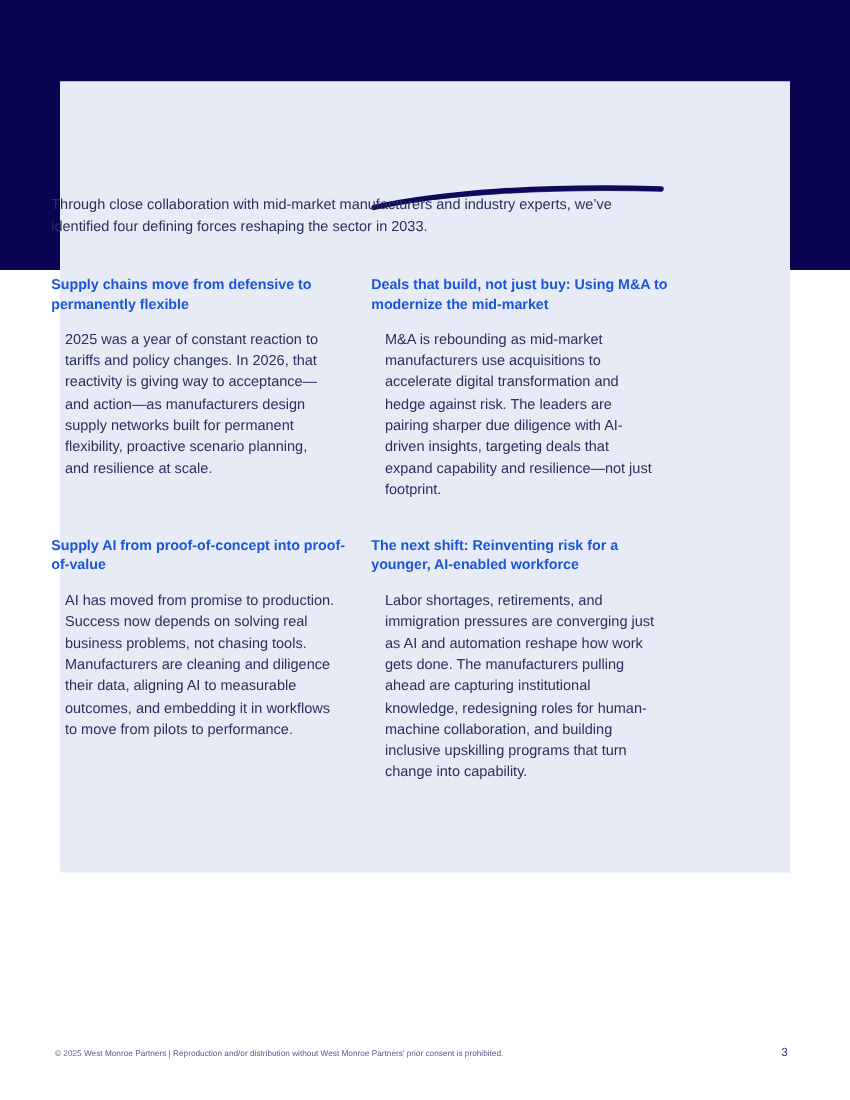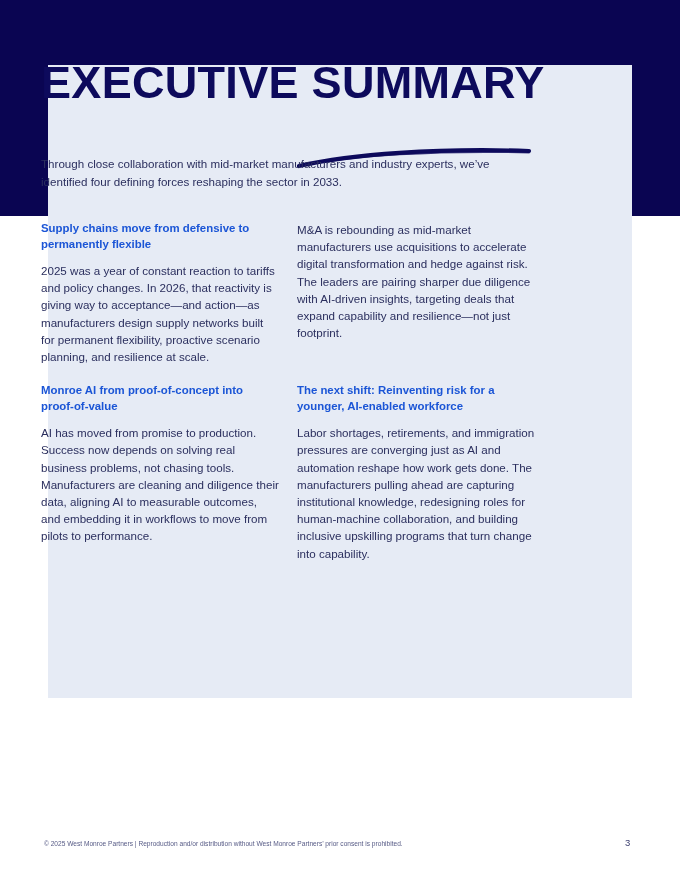--- a/index.html
+++ b/index.html
@@ -99,21 +99,21 @@
     width: 238px;
   }
   .section-heading {
     margin: 0 0 10px 0;
     font-size: 11.4px;
     line-height: 15.5px;
     font-weight: 700;
     color: #1b55d6;
   }
   .section-body {
-    margin: 0;
+    margin: 11px;
     font-size: 11.6px;
     line-height: 17.2px;
     color: #2b2f5e;
   }
 
   
   #footer {
     position: absolute;
     left: 0;
     top: 838px;
@@ -141,42 +141,42 @@
 </head>
 <body>
 
 <div id="page">
 
   <div id="header-band"></div>
 
   <div id="content-panel"></div>
 
   <div id="title-block">
-    <h1 id="page-title">EXECUTIVE SUMMARY</h1>
     <svg id="title-swoosh" viewBox="0 0 240 26" preserveAspectRatio="none" aria-hidden="true">
       <path d="M2 22 C 55 10, 140 4, 232 7" fill="none" stroke="#0d0a5c" stroke-width="4.2" stroke-linecap="round"></path>
       <path d="M2 22 C 55 11.5, 140 6, 232 8.5" fill="none" stroke="#0d0a5c" stroke-width="2" stroke-linecap="round" opacity="0.75"></path>
     </svg>
   </div>
 
   <p id="intro">Through close collaboration with mid-market manufacturers and industry experts, we’ve identified four defining forces reshaping the sector in 2033.</p>
 
   <div id="sections">
 
     <div class="section">
       <h2 class="section-heading">Supply chains move from defensive to permanently flexible</h2>
       <p class="section-body">2025 was a year of constant reaction to tariffs and policy changes. In 2026, that reactivity is giving way to acceptance—and action—as manufacturers design supply networks built for permanent flexibility, proactive scenario planning, and resilience at scale.</p>
     </div>
 
     <div class="section">
+      <h2 class="section-heading">Deals that build, not just buy: Using M&amp;A to modernize the mid-market</h2>
       <p class="section-body">M&amp;A is rebounding as mid-market manufacturers use acquisitions to accelerate digital transformation and hedge against risk. The leaders are pairing sharper due diligence with AI-driven insights, targeting deals that expand capability and resilience—not just footprint.</p>
     </div>
 
     <div class="section">
-      <h2 class="section-heading">Monroe AI from proof-of-concept into proof-of-value</h2>
+      <h2 class="section-heading">Supply AI from proof-of-concept into proof-of-value</h2>
       <p class="section-body">AI has moved from promise to production. Success now depends on solving real business problems, not chasing tools. Manufacturers are cleaning and diligence their data, aligning AI to measurable outcomes, and embedding it in workflows to move from pilots to performance.</p>
     </div>
 
     <div class="section">
       <h2 class="section-heading">The next shift: Reinventing risk for a younger, AI-enabled workforce</h2>
       <p class="section-body">Labor shortages, retirements, and immigration pressures are converging just as AI and automation reshape how work gets done. The manufacturers pulling ahead are capturing institutional knowledge, redesigning roles for human-machine collaboration, and building inclusive upskilling programs that turn change into capability.</p>
     </div>
 
   </div>
 

